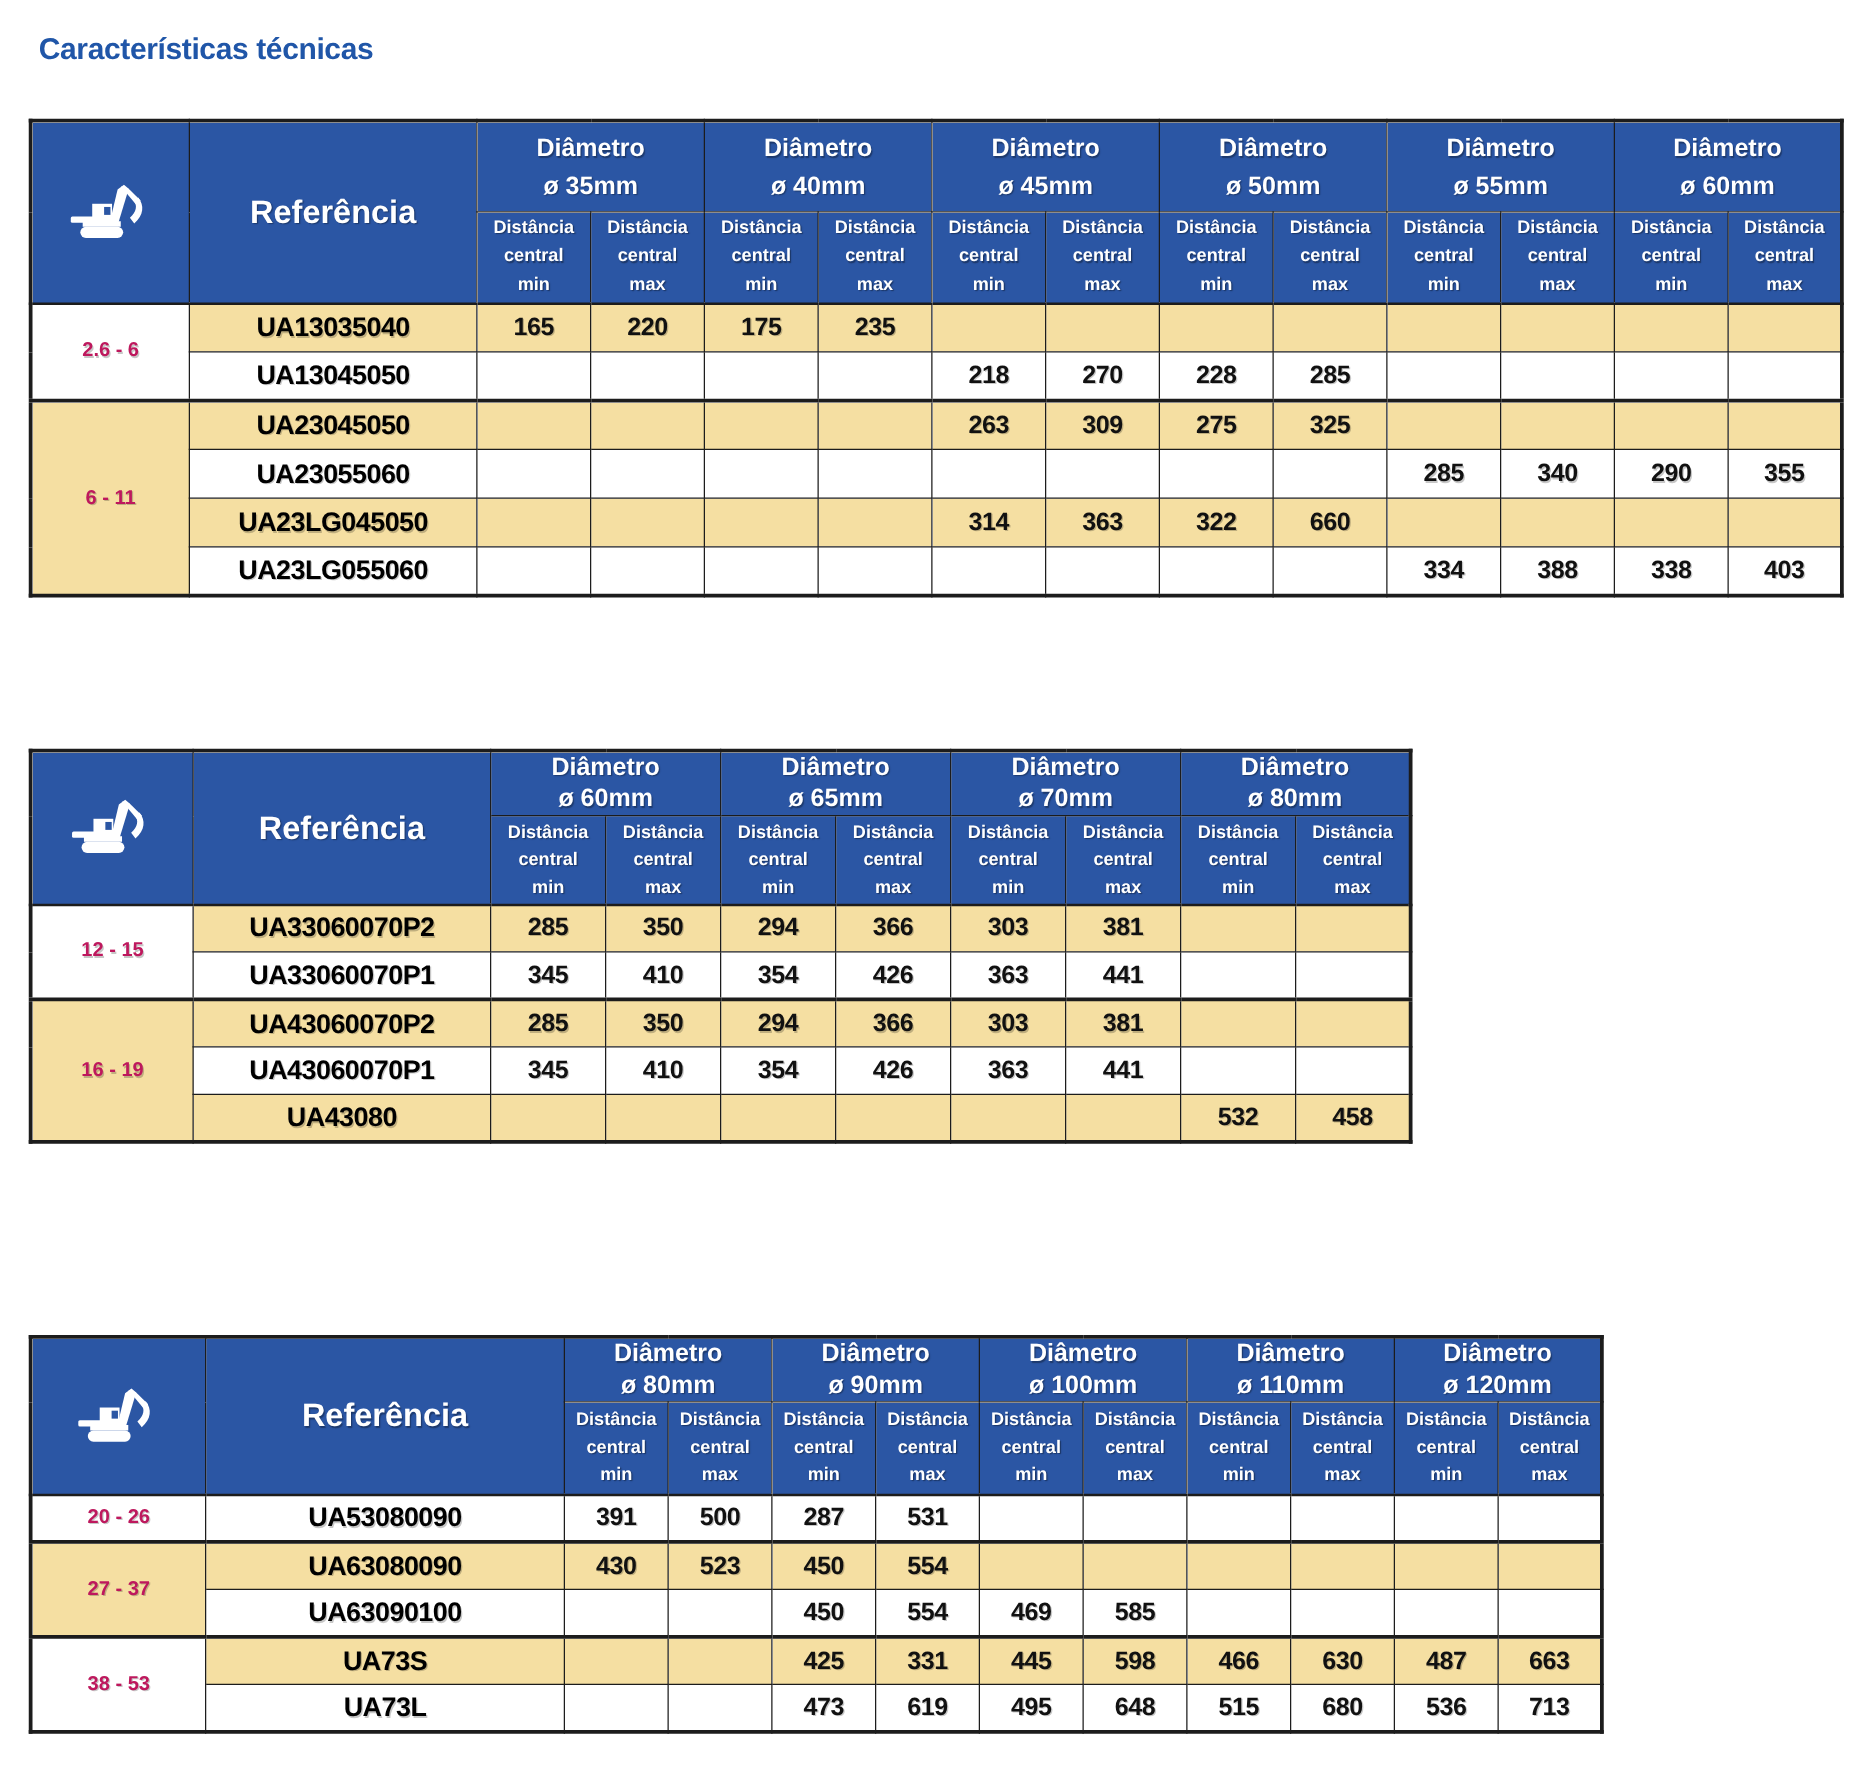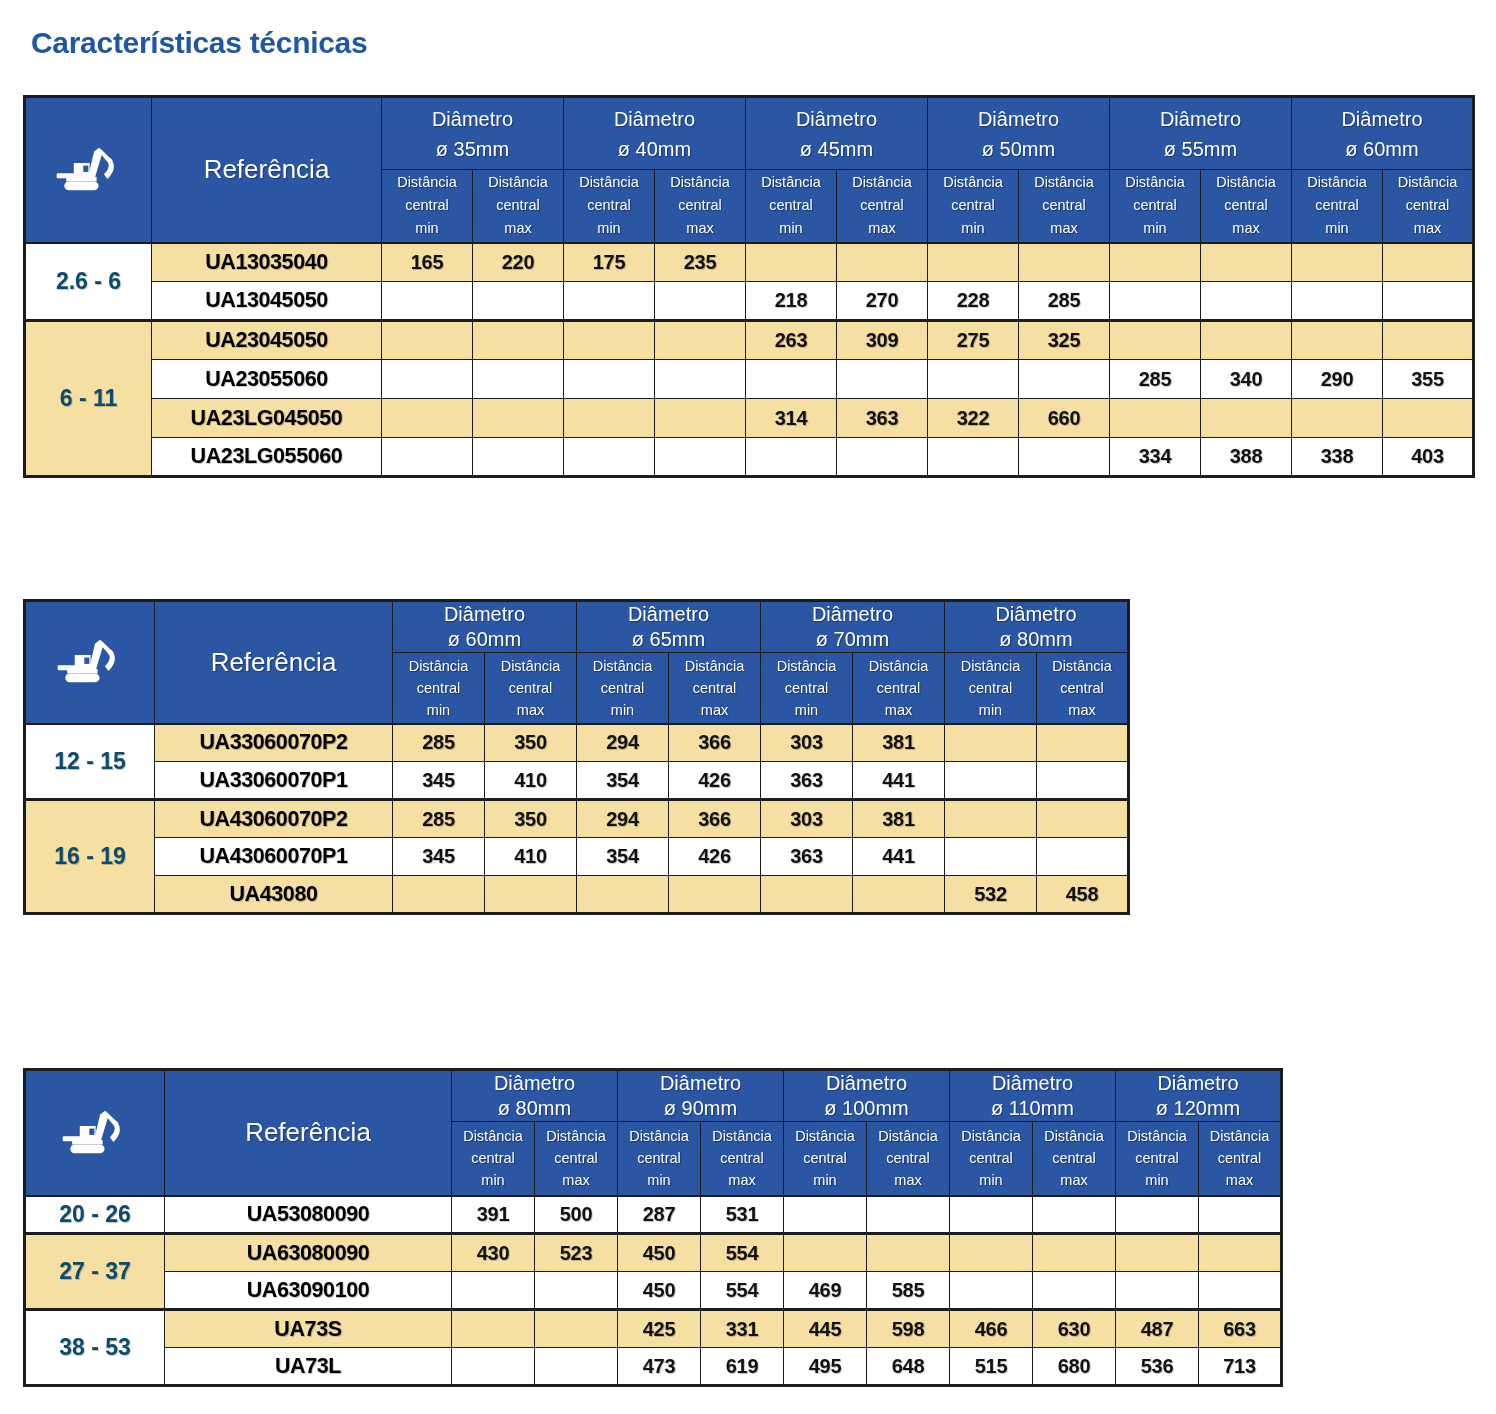--- a/index.html
+++ b/index.html
@@ -10,38 +10,38 @@
   }
   *{box-sizing:border-box;}
   html,body{margin:0;padding:0;}
   body{
     width:1496px;height:1414px;position:relative;overflow:hidden;
     background:#ffffff;
     font-family:"Liberation Sans","DejaVu Sans",sans-serif;
   }
   .title{
     position:absolute;left:31px;top:26px;margin:0;
-    font-size:30px;font-weight:bold;color:var(--title);
+    font-size:24px;font-weight:bold;color:var(--title);
     letter-spacing:-0.3px;
   }
   .tbl{position:absolute;left:23px;}
   #table-0{top:95px;  --icon-w:127px; --ref-w:230px; --data-w:91px; --hdr1:73px; --hdr2:73px; --row-h:39px;}
   #table-1{top:599px; --icon-w:130px; --ref-w:238px; --data-w:92px; --hdr1:52px; --hdr2:71px; --row-h:38px;}
   #table-2{top:1068px;--icon-w:140px; --ref-w:287px; --data-w:83px; --hdr1:52px; --hdr2:74px; --row-h:38px;}
 
   table.spec{border-collapse:collapse;table-layout:fixed;border:3px solid var(--bc);}
   col.col-icon{width:var(--icon-w);}
   col.col-ref{width:var(--ref-w);}
   col.col-data{width:var(--data-w);}
   .spec th,.spec td{
     border:1.5px solid var(--bc);
     text-align:center;vertical-align:middle;
     padding:0 2px;overflow:hidden;
   }
-  .spec thead th{background:var(--blue);color:#fff;font-weight:normal;margin-top:44px;}
+  .spec thead th{background:var(--blue);color:#fff;font-weight:bold;margin-top:44px;}
   .spec thead tr.r1{height:var(--hdr1);}
   .spec thead tr.r2{height:var(--hdr2);}
   .spec thead tr.r2 th,.spec thead th[rowspan]{border-bottom:2.5px solid var(--bc);}
   .spec tbody tr{height:var(--row-h);}
   .spec tbody tr.gs td{border-top:3px solid var(--bc);}
 
   .dia-cell .dia-word,.dia-cell .dia-size{
     font-size:20px;line-height:25px;color:#fff;
     text-shadow:1px 1px 1px rgba(0,0,0,0.35);
   }
@@ -49,21 +49,21 @@
   .sub-cell{font-weight:bold;}
   .sub-cell span{
     display:block;font-size:14.5px;line-height:22px;
     text-shadow:1px 1px 1px rgba(0,0,0,0.4);
   }
   #table-0 .sub-cell span{line-height:23px;}
 
   td.bg-cream{background:var(--cream);}
   td.bg-white{background:#ffffff;}
   .range-cell{
-    font-weight:bold;font-size:23px;color:#0c4a6e;
+    font-weight:bold;font-size:16px;color:#be185d;
     text-shadow:1px 1px 0 rgba(0,0,0,0.22);
   }
   .ref-cell{
     font-weight:bold;font-size:21.5px;color:#000000;
     letter-spacing:-0.4px;
     text-shadow:1px 1px 0 rgba(0,0,0,0.22);
   }
   .val-cell{
     font-weight:bold;font-size:20px;color:#111;
     letter-spacing:-0.3px;

